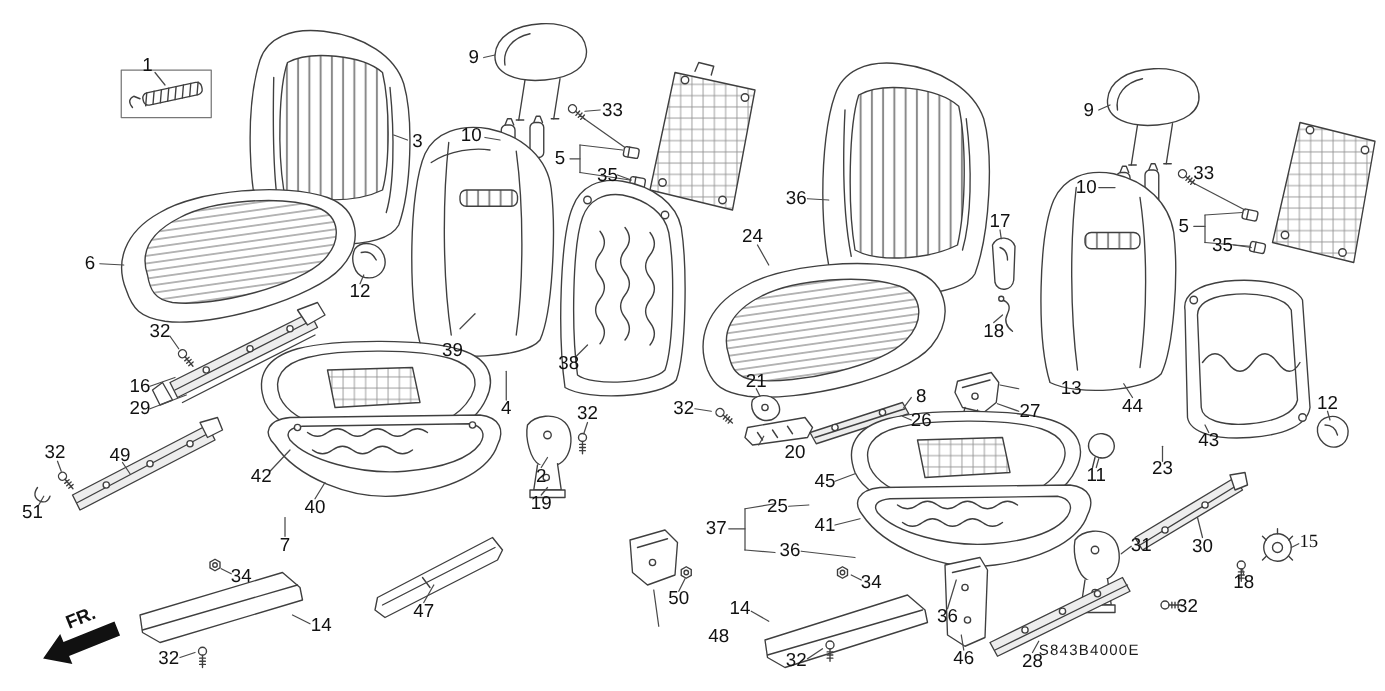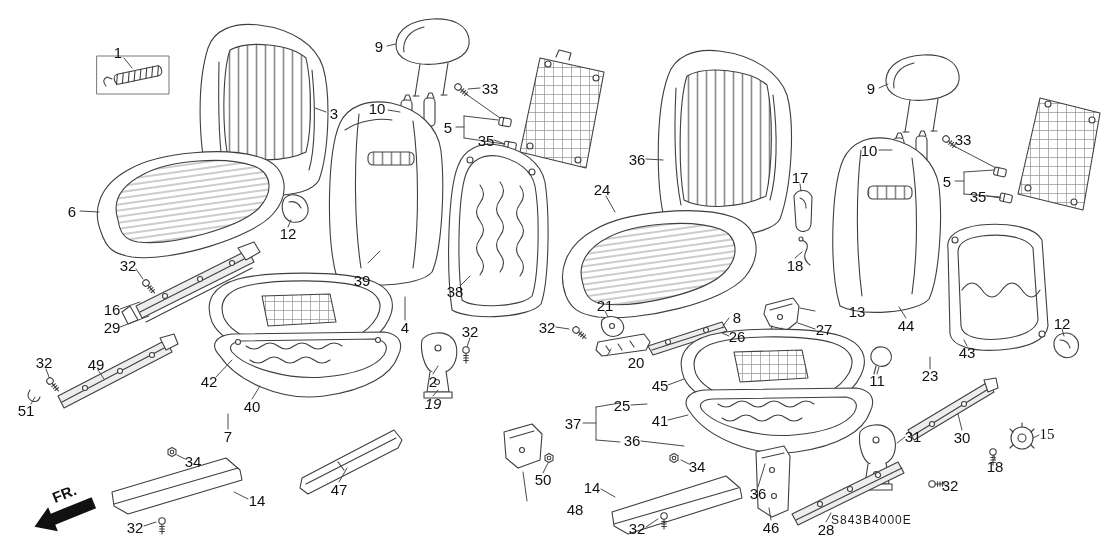--- a/index.html
+++ b/index.html
@@ -443,21 +443,21 @@
       <span class="part-label" style="left: 72px; top: 211px;">6</span>
       <span class="part-label" style="left: 288px; top: 233px;">12</span>
       <span class="part-label" style="left: 128px; top: 265px;">32</span>
       <span class="part-label" style="left: 112px; top: 309px;">16</span>
       <span class="part-label" style="left: 112px; top: 327px;">29</span>
       <span class="part-label" style="left: 362px; top: 280px;">39</span>
       <span class="part-label" style="left: 455px; top: 291px;">38</span>
       <span class="part-label" style="left: 405px; top: 327px;">4</span>
       <span class="part-label" style="left: 470px; top: 331px;">32</span>
       <span class="part-label" style="left: 433px; top: 381px;">2</span>
-      <span class="part-label" style="left: 433px; top: 403px; font-style: italic;">19</span>
+      <span class="part-label" style="left: 433px; top: 403px;">19</span>
       <span class="part-label" style="left: 209px; top: 381px;">42</span>
       <span class="part-label" style="left: 252px; top: 406px;">40</span>
       <span class="part-label" style="left: 228px; top: 436px;">7</span>
       <span class="part-label" style="left: 96px; top: 364px;">49</span>
       <span class="part-label" style="left: 44px; top: 362px;">32</span>
       <span class="part-label" style="left: 26px; top: 410px; text-align: center;">51</span>
       <span class="part-label" style="left: 193px; top: 461px;">34</span>
       <span class="part-label" style="left: 257px; top: 500px;">14</span>
       <span class="part-label" style="left: 339px; top: 489px;">47</span>
       <span class="part-label" style="left: 135px; top: 527px;">32</span>

